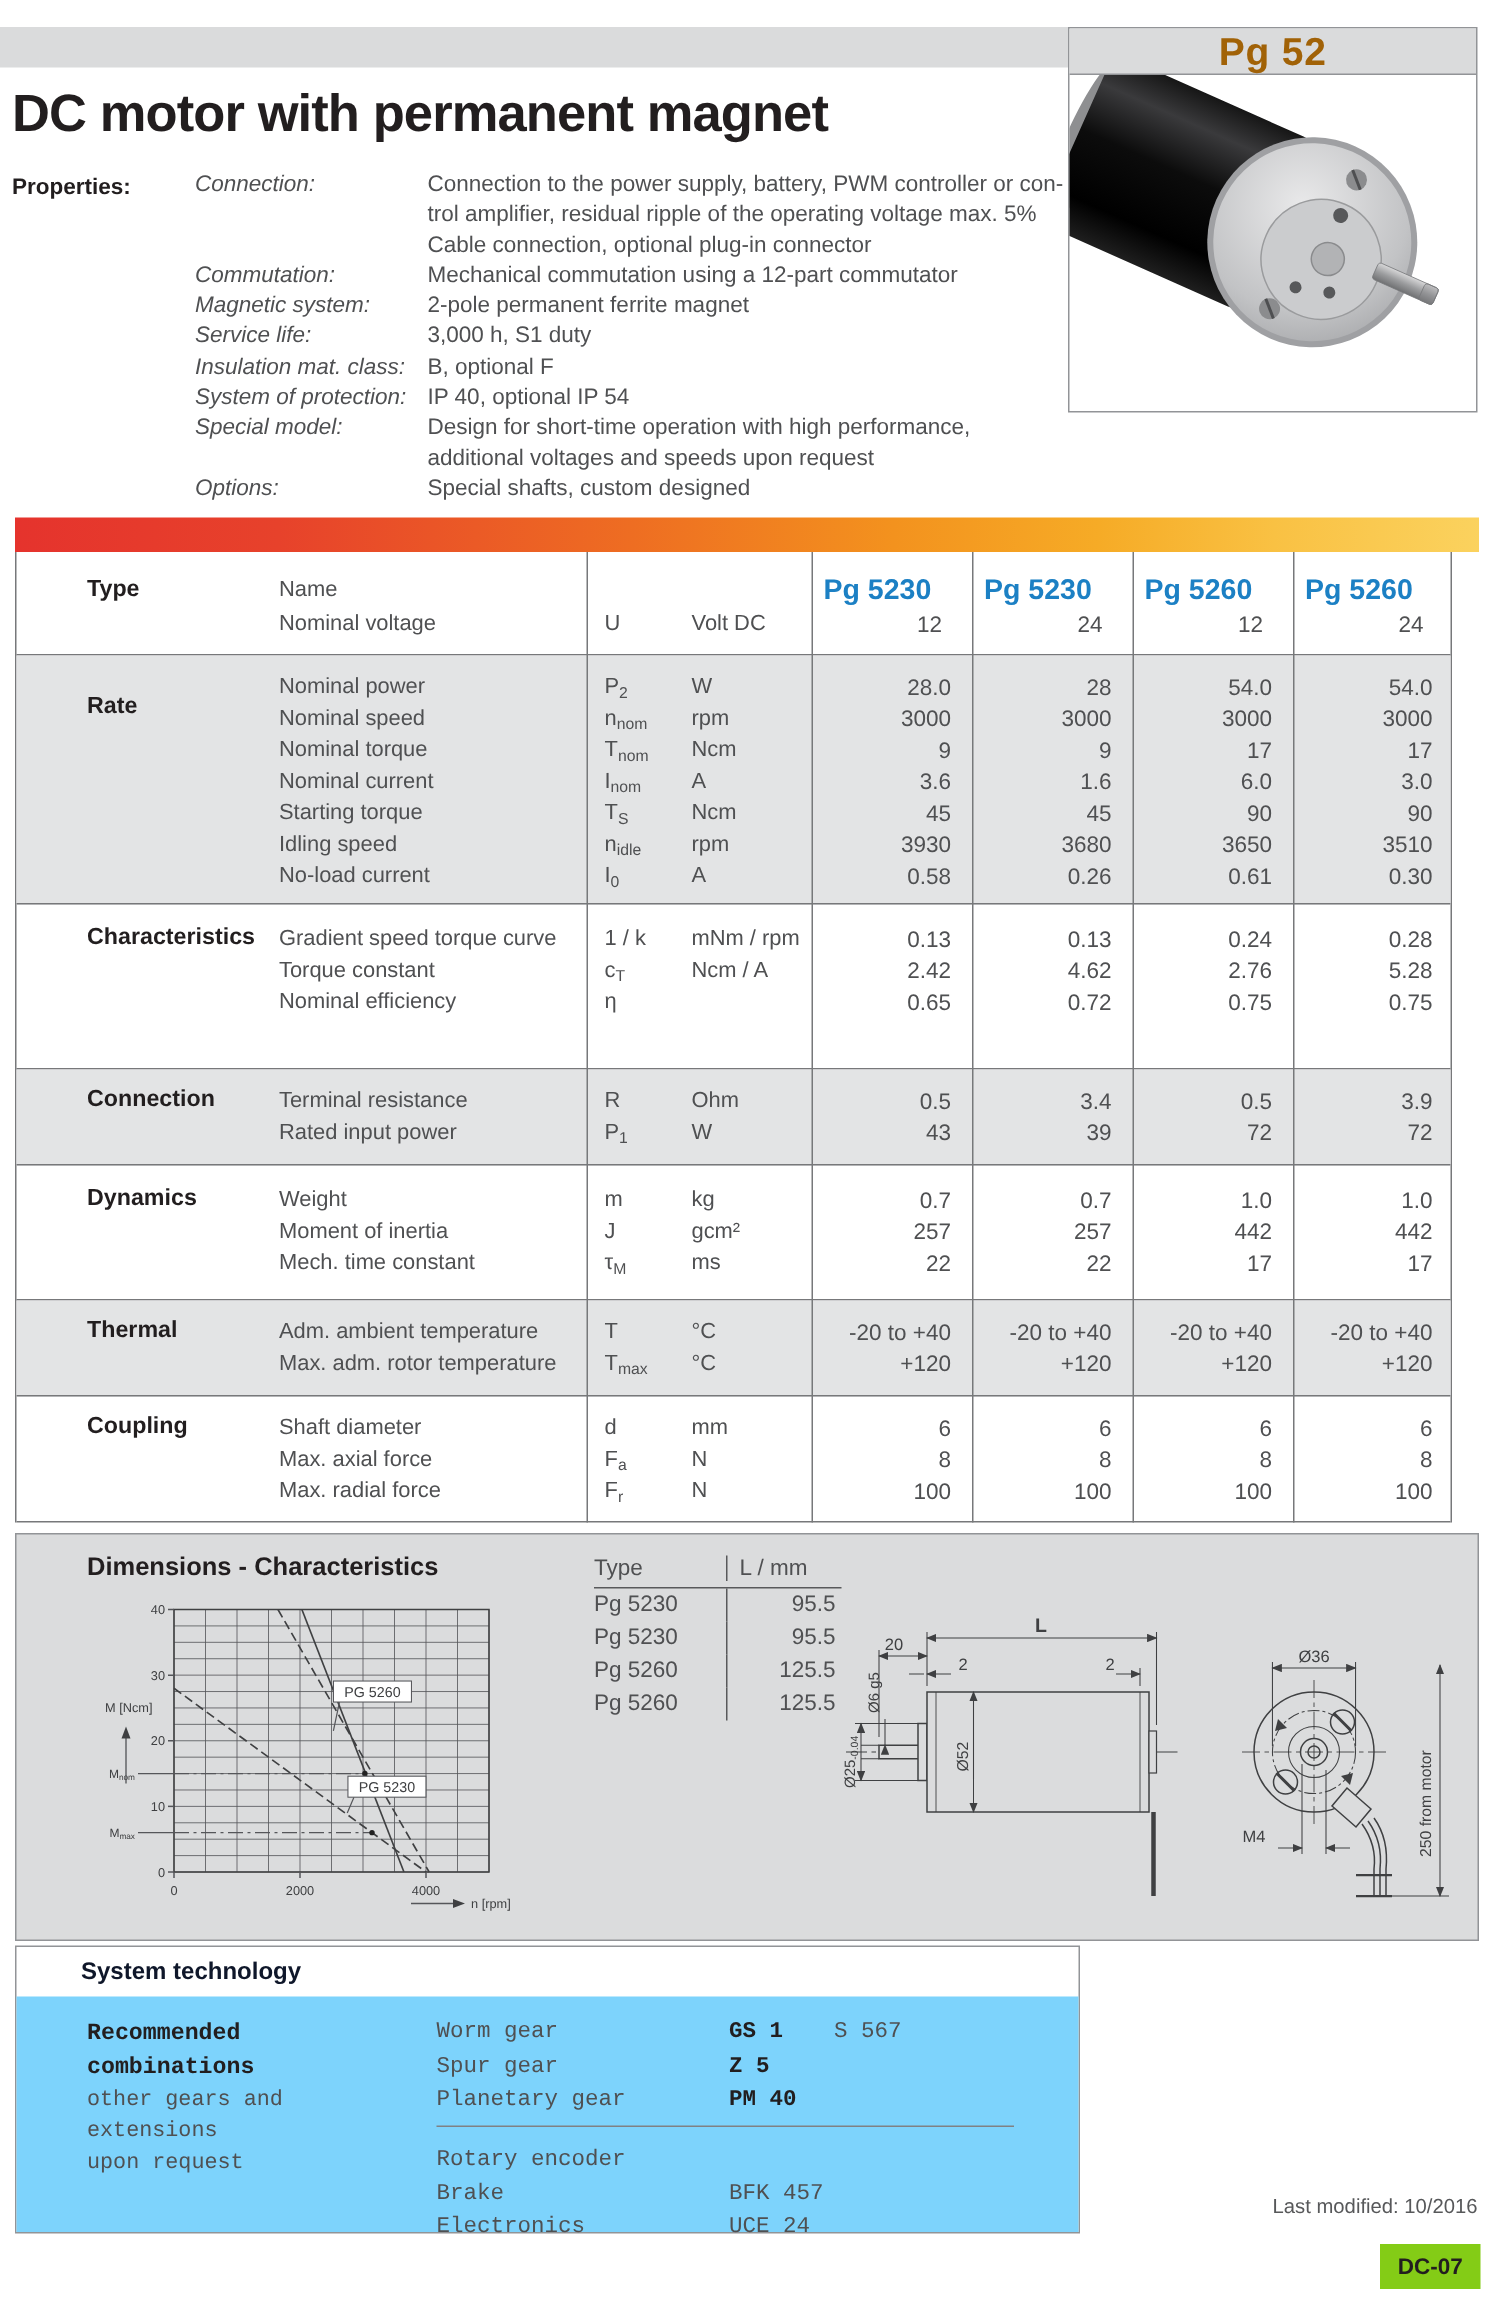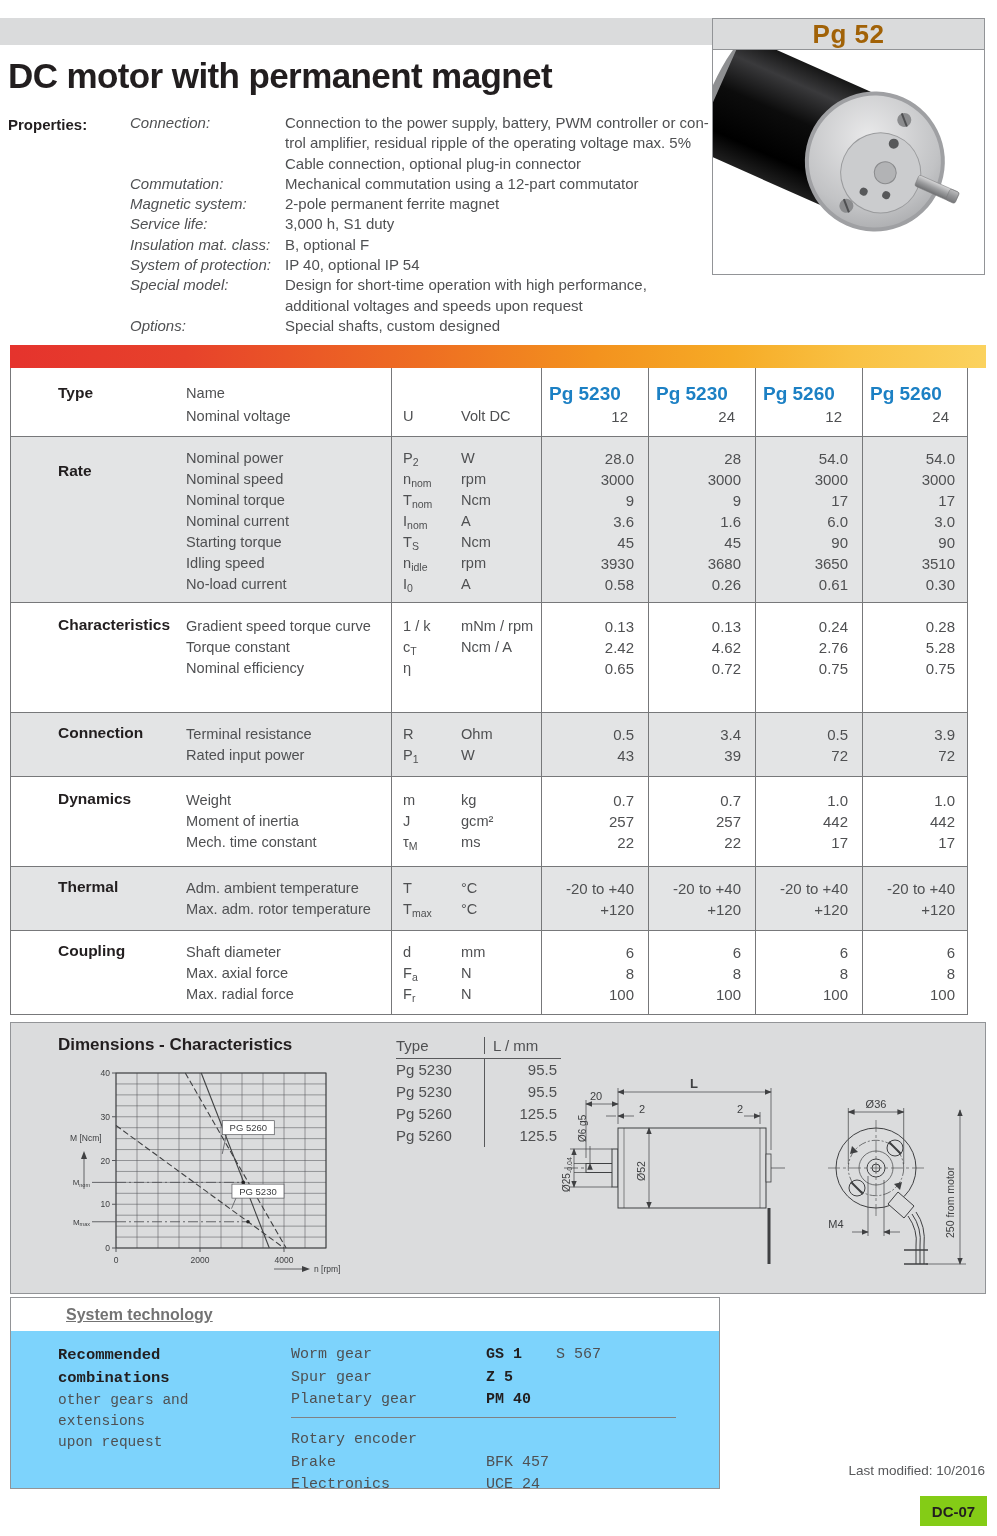--- a/index.html
+++ b/index.html
@@ -51,21 +51,21 @@
   #ltab .lhead{display:flex;border-bottom:1px solid #58595b;padding-bottom:4px;}
   #ltab .lhead .t{width:88px;}
   #ltab .lhead .v{flex:1;border-left:1px solid #58595b;padding-left:8px;}
   .lrow{display:flex;height:22px;line-height:22px;}
   .lrow .t{width:88px;}
   .lrow .v{flex:1;border-left:1px solid #58595b;text-align:right;padding-right:4px;}
   svg text{fill:#3f4042;}
 
   
   #systech{left:10px;top:1297px;width:710px;height:192px;border:1px solid #929497;background:#fff;box-sizing:border-box;}
-  #systech-title{left:55px;top:8px;font-size:16px;font-weight:bold;color:#737373;text-decoration:underline;}
+  #systech-title{left:43px;top:8px;font-size:16px;font-weight:bold;color:#0f172a;}
   #systech-gray{position:absolute;left:0;top:33px;right:0;bottom:0;background:#7dd3fc;font-family:Liberation Mono, monospace;}
   .st-bold{font-size:15.5px;font-weight:bold;color:#221e1f;line-height:23px;}
   .st-note{font-size:14.5px;color:#4f5052;line-height:21px;}
   .combo-row{display:flex;height:22.5px;line-height:22.5px;font-size:15px;}
   .combo-row .cl{width:195px;color:#4f5052;}
   .combo-row .cv{width:70px;font-weight:bold;color:#221e1f;}
   .combo-row .cx2{color:#4f5052;}
   .acc-row .cv{font-weight:normal;color:#4f5052;}
   #combo-divider{position:absolute;left:280px;top:119px;width:385px;height:1px;background:#808184;}
 

